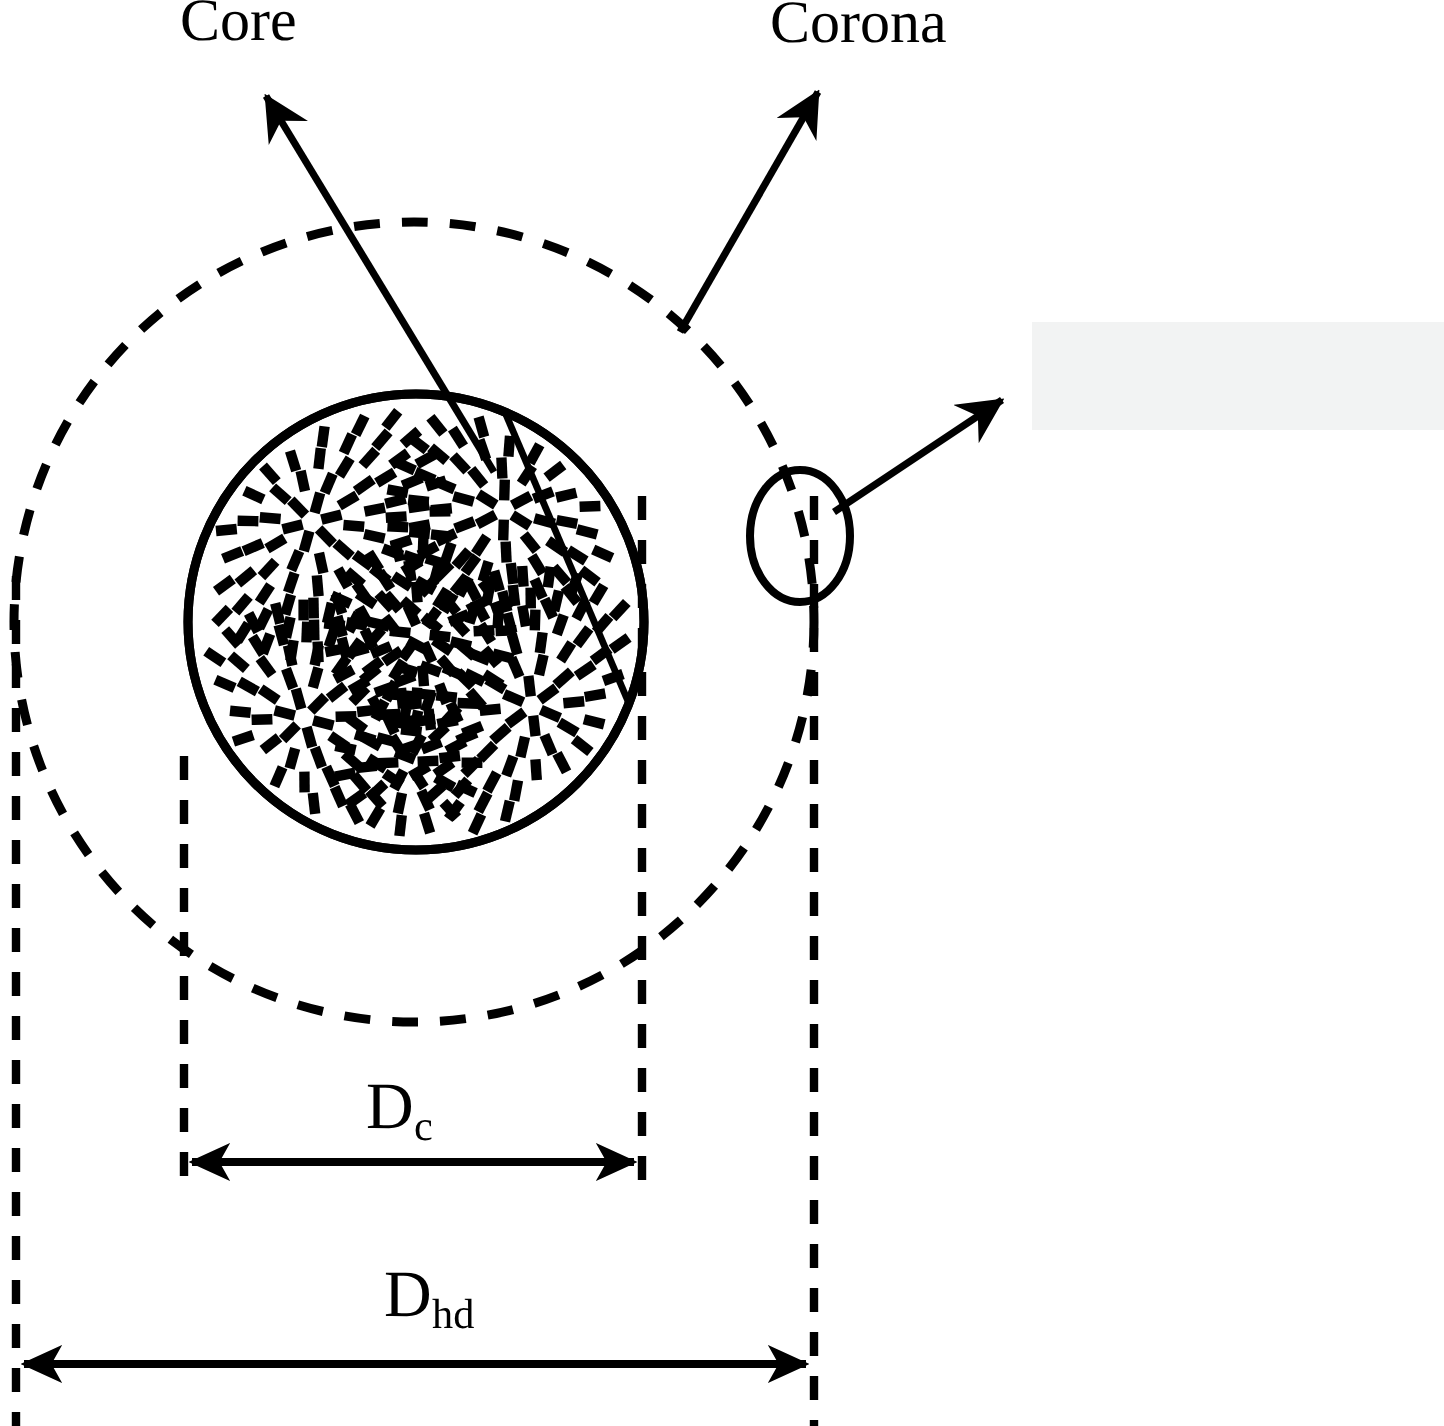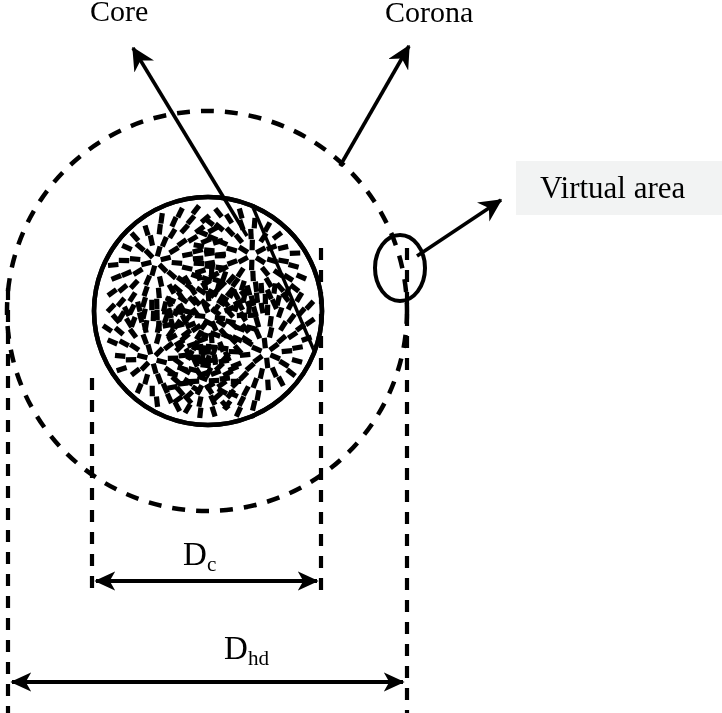--- a/index.html
+++ b/index.html
@@ -66,21 +66,20 @@
   }
   #label-dc {
     left: 183px;
     top: 536px;
     font-size: 33px;
   }
   #label-dhd {
     left: 192px;
     top: 630px;
     font-size: 33px;
-    margin-left: 32px;
   }
   .dim-label sub {
     font-size: 0.64em;
     vertical-align: baseline;
     position: relative;
     top: 0.30em;
     left: 0.01em;
   }
 </style>
 </head>
@@ -610,19 +609,18 @@
     <g>
       <ellipse cx="400" cy="268" rx="25" ry="33" fill="none" stroke="#000" stroke-width="4"></ellipse>
     </g>
   </svg>
 
   <div class="lbl" id="label-core">Core</div>
 
   <div class="lbl" id="label-corona">Corona</div>
 
   <div id="label-virtual-area-box"></div>
-  <div class="lbl" id="label-virtual-area">Virtual area</div>
 
   <div class="dim-label" id="label-dc"><span>D</span><sub>c</sub></div>
 
   <div class="dim-label" id="label-dhd"><span>D</span><sub>hd</sub></div>
 
 </div>
 
 </body></html>

